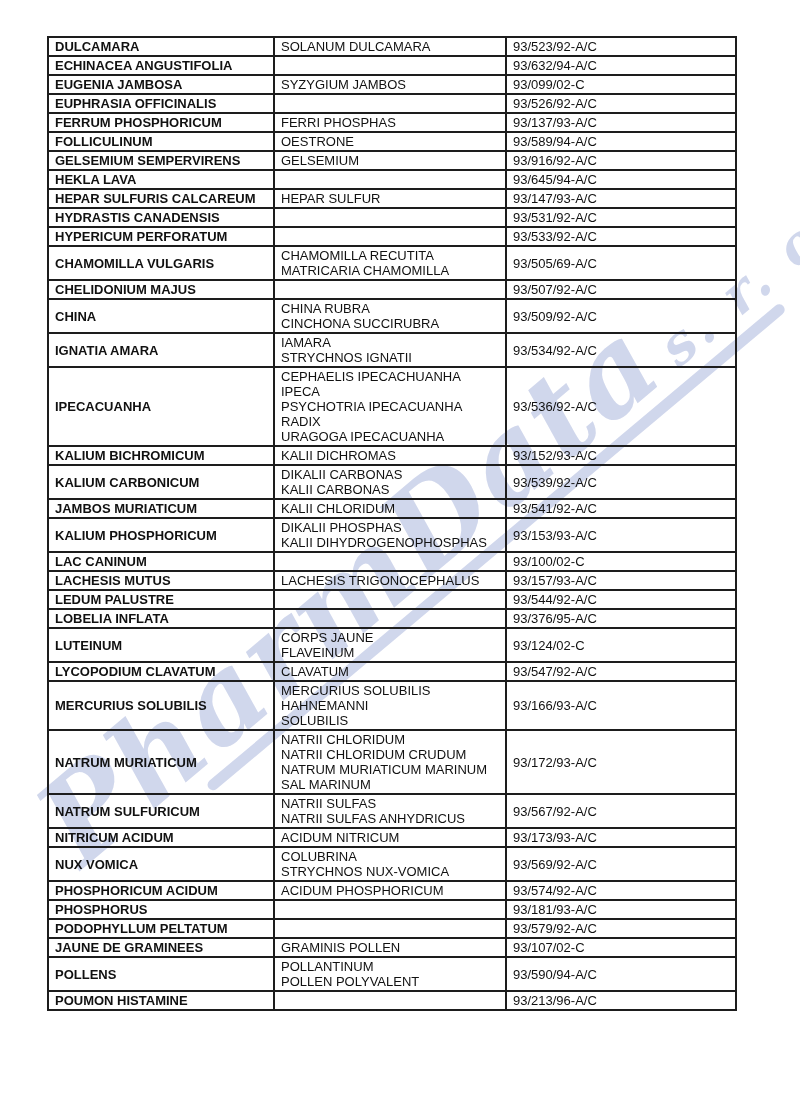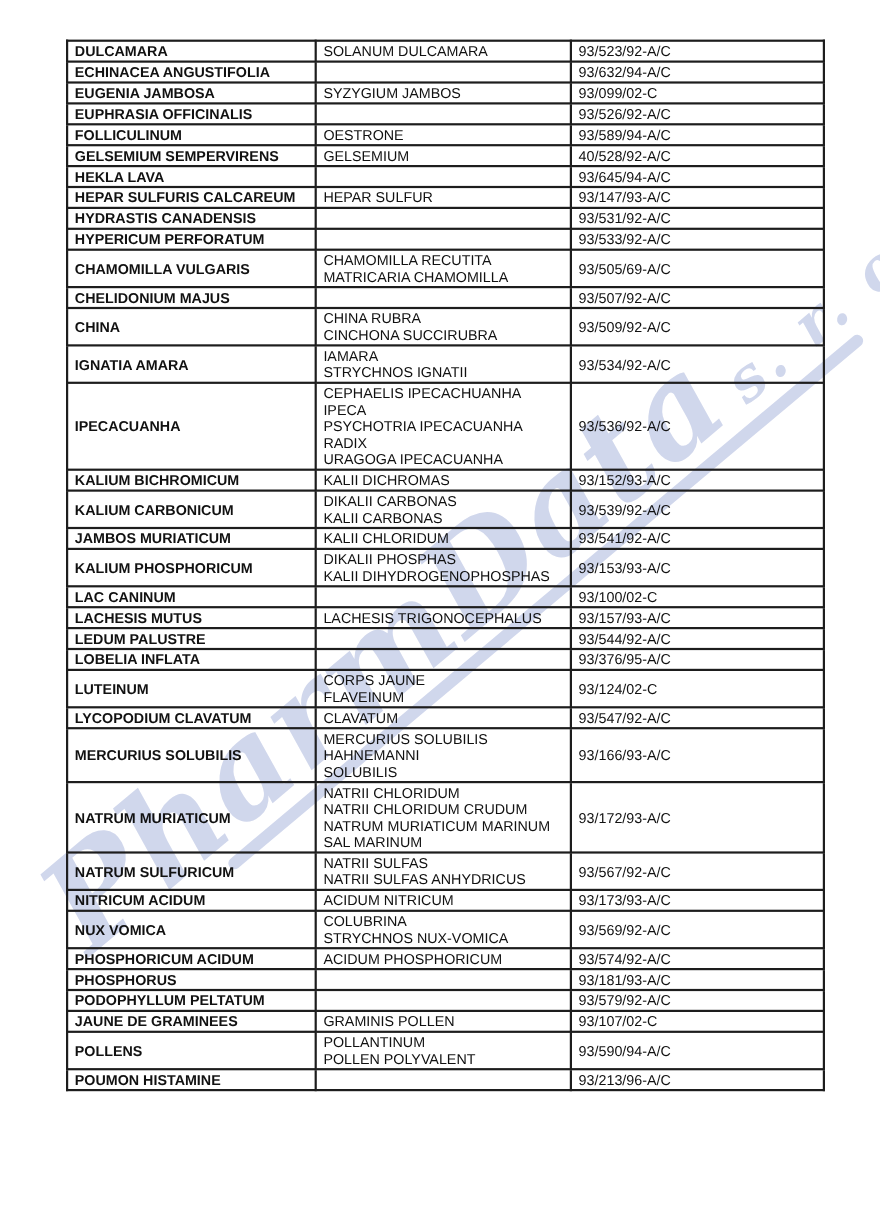--- a/index.html
+++ b/index.html
@@ -29,21 +29,21 @@
   }
   .wm-main{font-size:118px;letter-spacing:2px;}
   .wm-suffix{font-size:54px;letter-spacing:4px;margin-left:14px;}
   .wm-underline{
     height:11px;border-radius:6px;
     margin:-14px 30px 0 150px;
   }
   
   table.remedies{
     position:absolute;
-    left:60px;top:36px;
+    left:47px;top:36px;
     width:688px;
     border-collapse:collapse;
     table-layout:fixed;
     background:transparent;
     z-index:1;
   }
   table.remedies td{
     border:2px solid #1d1d1d;
     padding:1px 5px 1px 6px;
     font-size:13px;
@@ -88,28 +88,33 @@
           <td class="c-name">EUGENIA JAMBOSA</td>
           <td class="c-syn">SYZYGIUM JAMBOS</td>
           <td class="c-code">93/099/02-C</td>
         </tr>
         <tr>
           <td class="c-name">EUPHRASIA OFFICINALIS</td>
           <td class="c-syn"></td>
           <td class="c-code">93/526/92-A/C</td>
         </tr>
         <tr>
+          <td class="c-name">FERRUM PHOSPHORICUM</td>
+          <td class="c-syn">FERRI PHOSPHAS</td>
+          <td class="c-code">93/137/93-A/C</td>
+        </tr>
+        <tr>
           <td class="c-name">FOLLICULINUM</td>
           <td class="c-syn">OESTRONE</td>
           <td class="c-code">93/589/94-A/C</td>
         </tr>
         <tr>
           <td class="c-name">GELSEMIUM SEMPERVIRENS</td>
           <td class="c-syn">GELSEMIUM</td>
-          <td class="c-code">40/528/92-A/C</td>
+          <td class="c-code">93/916/92-A/C</td>
         </tr>
         <tr>
           <td class="c-name">HEKLA LAVA</td>
           <td class="c-syn"></td>
           <td class="c-code">93/645/94-A/C</td>
         </tr>
         <tr>
           <td class="c-name">HEPAR SULFURIS CALCAREUM</td>
           <td class="c-syn">HEPAR SULFUR</td>
           <td class="c-code">93/147/93-A/C</td>

